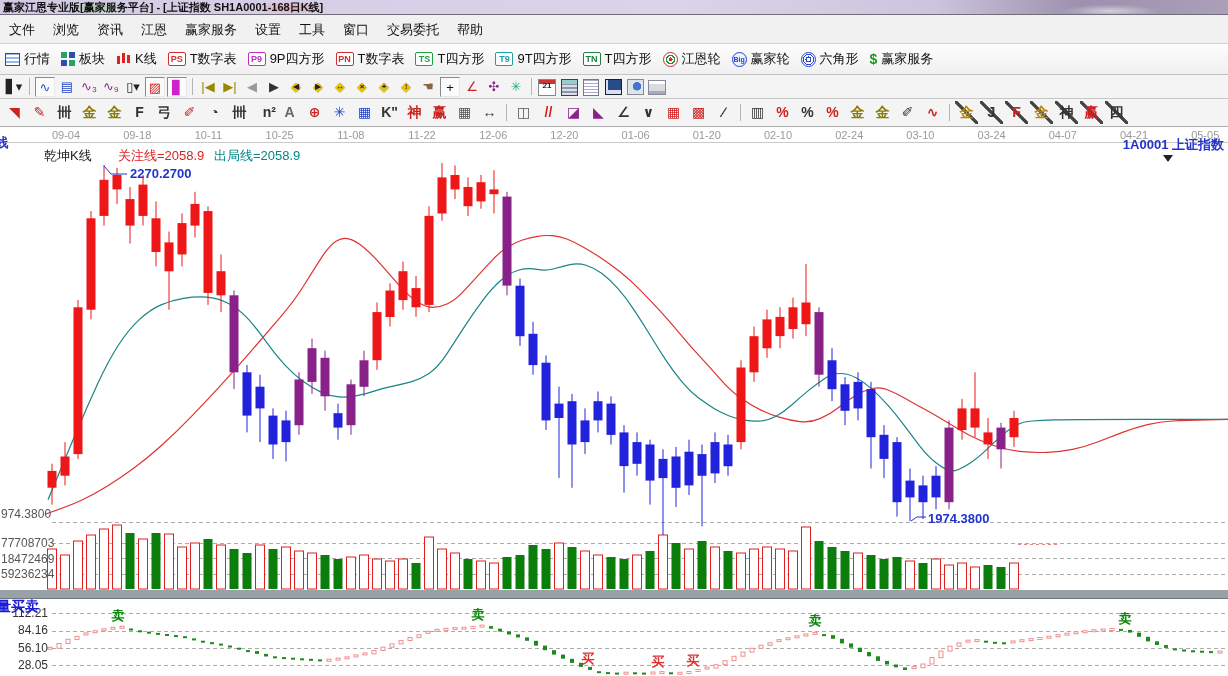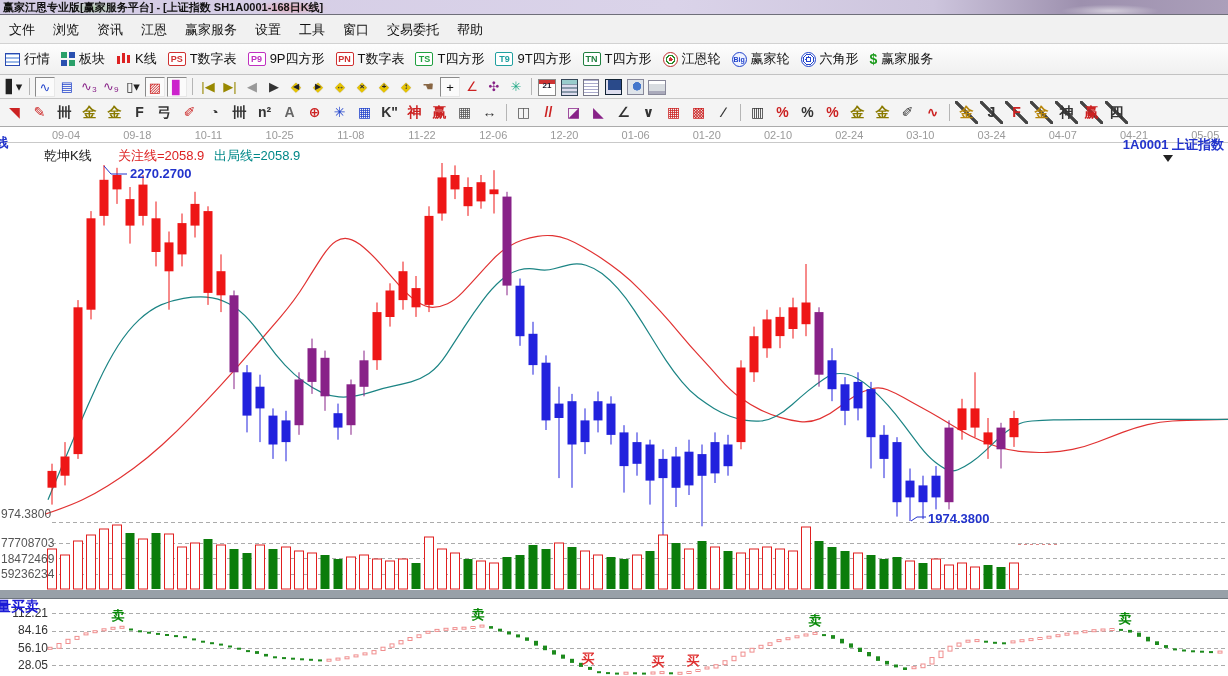--- a/index.html
+++ b/index.html
@@ -186,21 +186,21 @@
     <span class="tbtn" style="color: rgb(204, 34, 34);">◥</span>
     <span class="tbtn" style="color: rgb(204, 34, 34);">✎</span>
     <span class="tbtn" style="color: rgb(51, 51, 51);">卌</span>
     <span class="tbtn" style="color: rgb(138, 122, 0);">金</span>
     <span class="tbtn" style="color: rgb(138, 122, 0);">金</span>
     <span class="tbtn" style="color: rgb(51, 51, 51);">F</span>
     <span class="tbtn" style="color: rgb(51, 51, 51);">弓</span>
     <span class="tbtn" style="color: rgb(204, 34, 34);">✐</span>
     <span class="tbtn" style="color: rgb(51, 51, 51);">◔</span>
     <span class="tbtn" style="color: rgb(51, 51, 51);">卌</span>
-    <span class="tbtn" style="color: rgb(51, 51, 51);">n²</span>
+    <span class="tbtn" style="color: rgb(51, 51, 51); text-align: right;">n²</span>
     <span class="tbtn" style="color: rgb(102, 102, 102);">A</span>
     <span class="tbtn" style="color: rgb(204, 34, 34);">⊕</span>
     <span class="tbtn" style="color: rgb(34, 68, 204);">✳</span>
     <span class="tbtn" style="color: rgb(34, 68, 204);">▦</span>
     <span class="tbtn" style="color: rgb(51, 51, 51);">K"</span>
     <span class="tbtn" style="color: rgb(204, 34, 34);">神</span>
     <span class="tbtn" style="color: rgb(204, 34, 34);">赢</span>
     <span class="tbtn" style="color: rgb(85, 85, 85);">▦</span>
     <span class="tbtn" style="color: rgb(51, 51, 51);">↔</span>
     <span class="vsep"></span>

